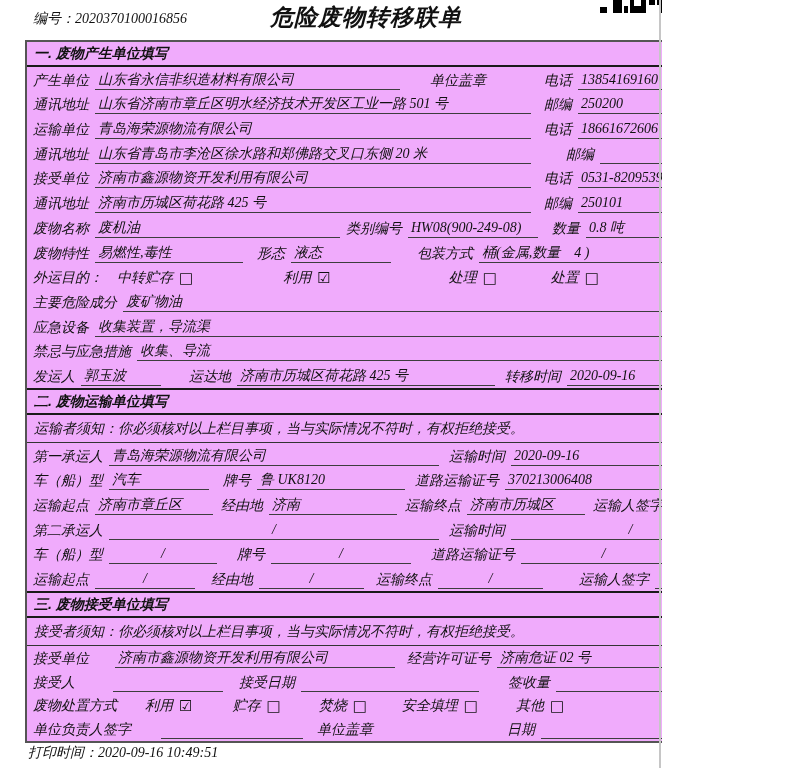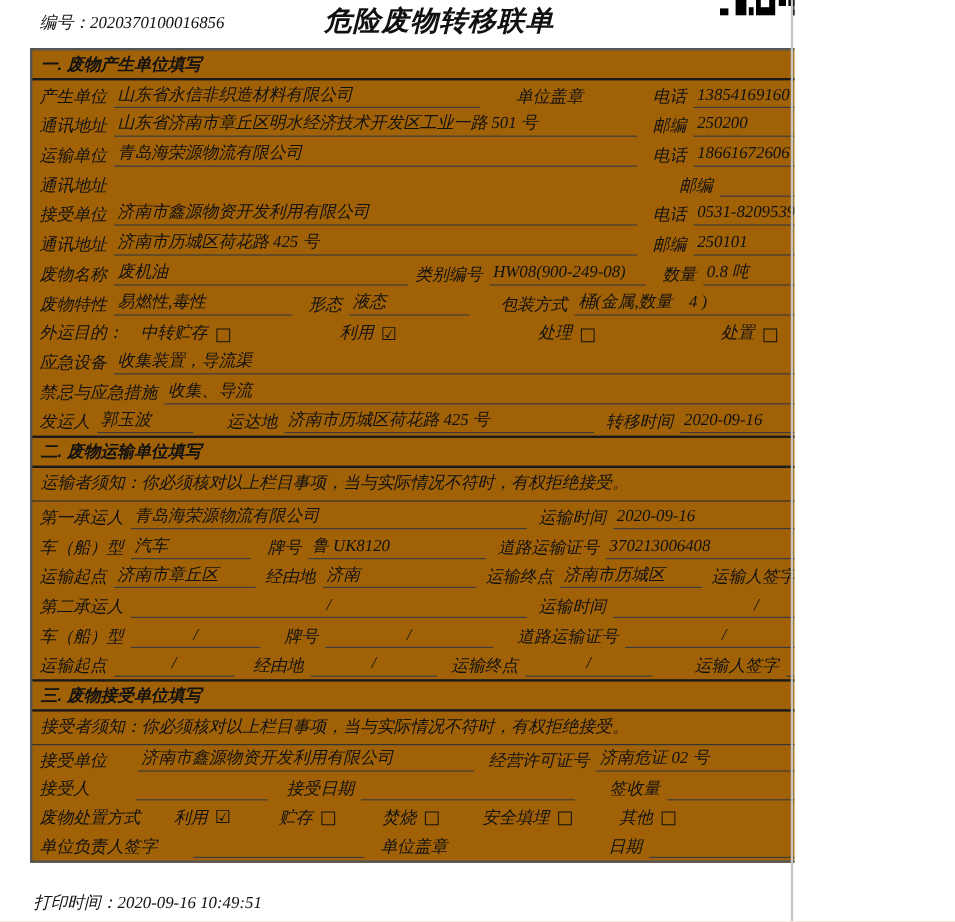--- a/index.html
+++ b/index.html
@@ -5,21 +5,21 @@
   html,body{margin:0;padding:0;background:#fff;}
   .page{position:relative;width:662px;height:768px;background:#fff;overflow:hidden;
         font-family:"Liberation Serif","DejaVu Serif",serif;font-size:14px;color:#111;font-style:italic;}
   .serial{position:absolute;left:33px;top:10px;white-space:nowrap;}
   .doc-title{position:absolute;left:70px;right:0;top:2px;text-align:center;
              font-family:"Liberation Sans","DejaVu Sans",sans-serif;
              font-weight:bold;font-size:23px;letter-spacing:1px;}
   .qr{position:absolute;left:600px;top:0;}
   .page-edge{position:absolute;right:1px;top:0;bottom:0;width:2px;background:#c6c6c6;}
   .form{position:absolute;left:25px;top:40px;width:733px;border:2px solid #555;
-        box-sizing:border-box;background:#a16207;}
+        box-sizing:border-box;background:#f0abfc;}
   .sec-h{height:23px;line-height:23px;padding:0 7px;font-weight:bold;
          font-family:"Liberation Sans","DejaVu Sans",sans-serif;font-size:14px;
          border-bottom:2px solid #1a1a1a;}
   .sec-h.bt{border-top:2px solid #1a1a1a;}
   .note{height:27px;line-height:27px;padding:0 7px;border-bottom:1px solid #333;}
   .row{display:flex;align-items:flex-end;height:24.7px;padding:0 6px;box-sizing:border-box;}
   .s3 .row{height:23.8px;}
   .lbl{white-space:nowrap;margin-right:6px;margin-bottom:2px;}
   .uv{border-bottom:1px solid #3d3d3d;height:20px;line-height:20px;margin-bottom:2px;
       padding:0 3px;white-space:nowrap;overflow:hidden;box-sizing:border-box;}
@@ -74,20 +74,21 @@
 
       <div class="row">
         <span class="lbl">运输单位</span>
         <span class="uv" style="width:436px">青岛海荣源物流有限公司</span>
         <span class="lbl mla">电话</span>
         <span class="uv" style="width:172px">18661672606</span>
       </div>
 
       <div class="row">
         <span class="lbl">通讯地址</span>
+        <span class="uv" style="width:436px">山东省青岛市李沧区徐水路和郑佛路交叉口东侧 20 米</span>
         <span class="lbl mla">邮编</span>
         <span class="uv" style="width:150px"></span>
       </div>
 
       <div class="row">
         <span class="lbl">接受单位</span>
         <span class="uv" style="width:436px">济南市鑫源物资开发利用有限公司</span>
         <span class="lbl mla">电话</span>
         <span class="uv" style="width:172px">0531-82095390</span>
       </div>
@@ -124,26 +125,30 @@
           <span class="cb">□</span>
         </span>
         <span class="opt" style="margin-left:90px">
           <span>利用</span>
           <span class="cb">☑</span>
         </span>
         <span class="opt" style="margin-left:118px">
           <span>处理</span>
           <span class="cb">□</span>
         </span>
-        <span class="opt" style="margin-left:104px">
+        <span class="opt" style="margin-left:54px">
           <span>处置</span>
           <span class="cb">□</span>
         </span>
       </div>
 
+      <div class="row">
+        <span class="lbl">主要危险成分</span>
+        <span class="uv fx">废矿物油</span>
+      </div>
 
       <div class="row">
         <span class="lbl">应急设备</span>
         <span class="uv fx">收集装置，导流渠</span>
       </div>
 
       <div class="row">
         <span class="lbl">禁忌与应急措施</span>
         <span class="uv fx">收集、导流</span>
       </div>

